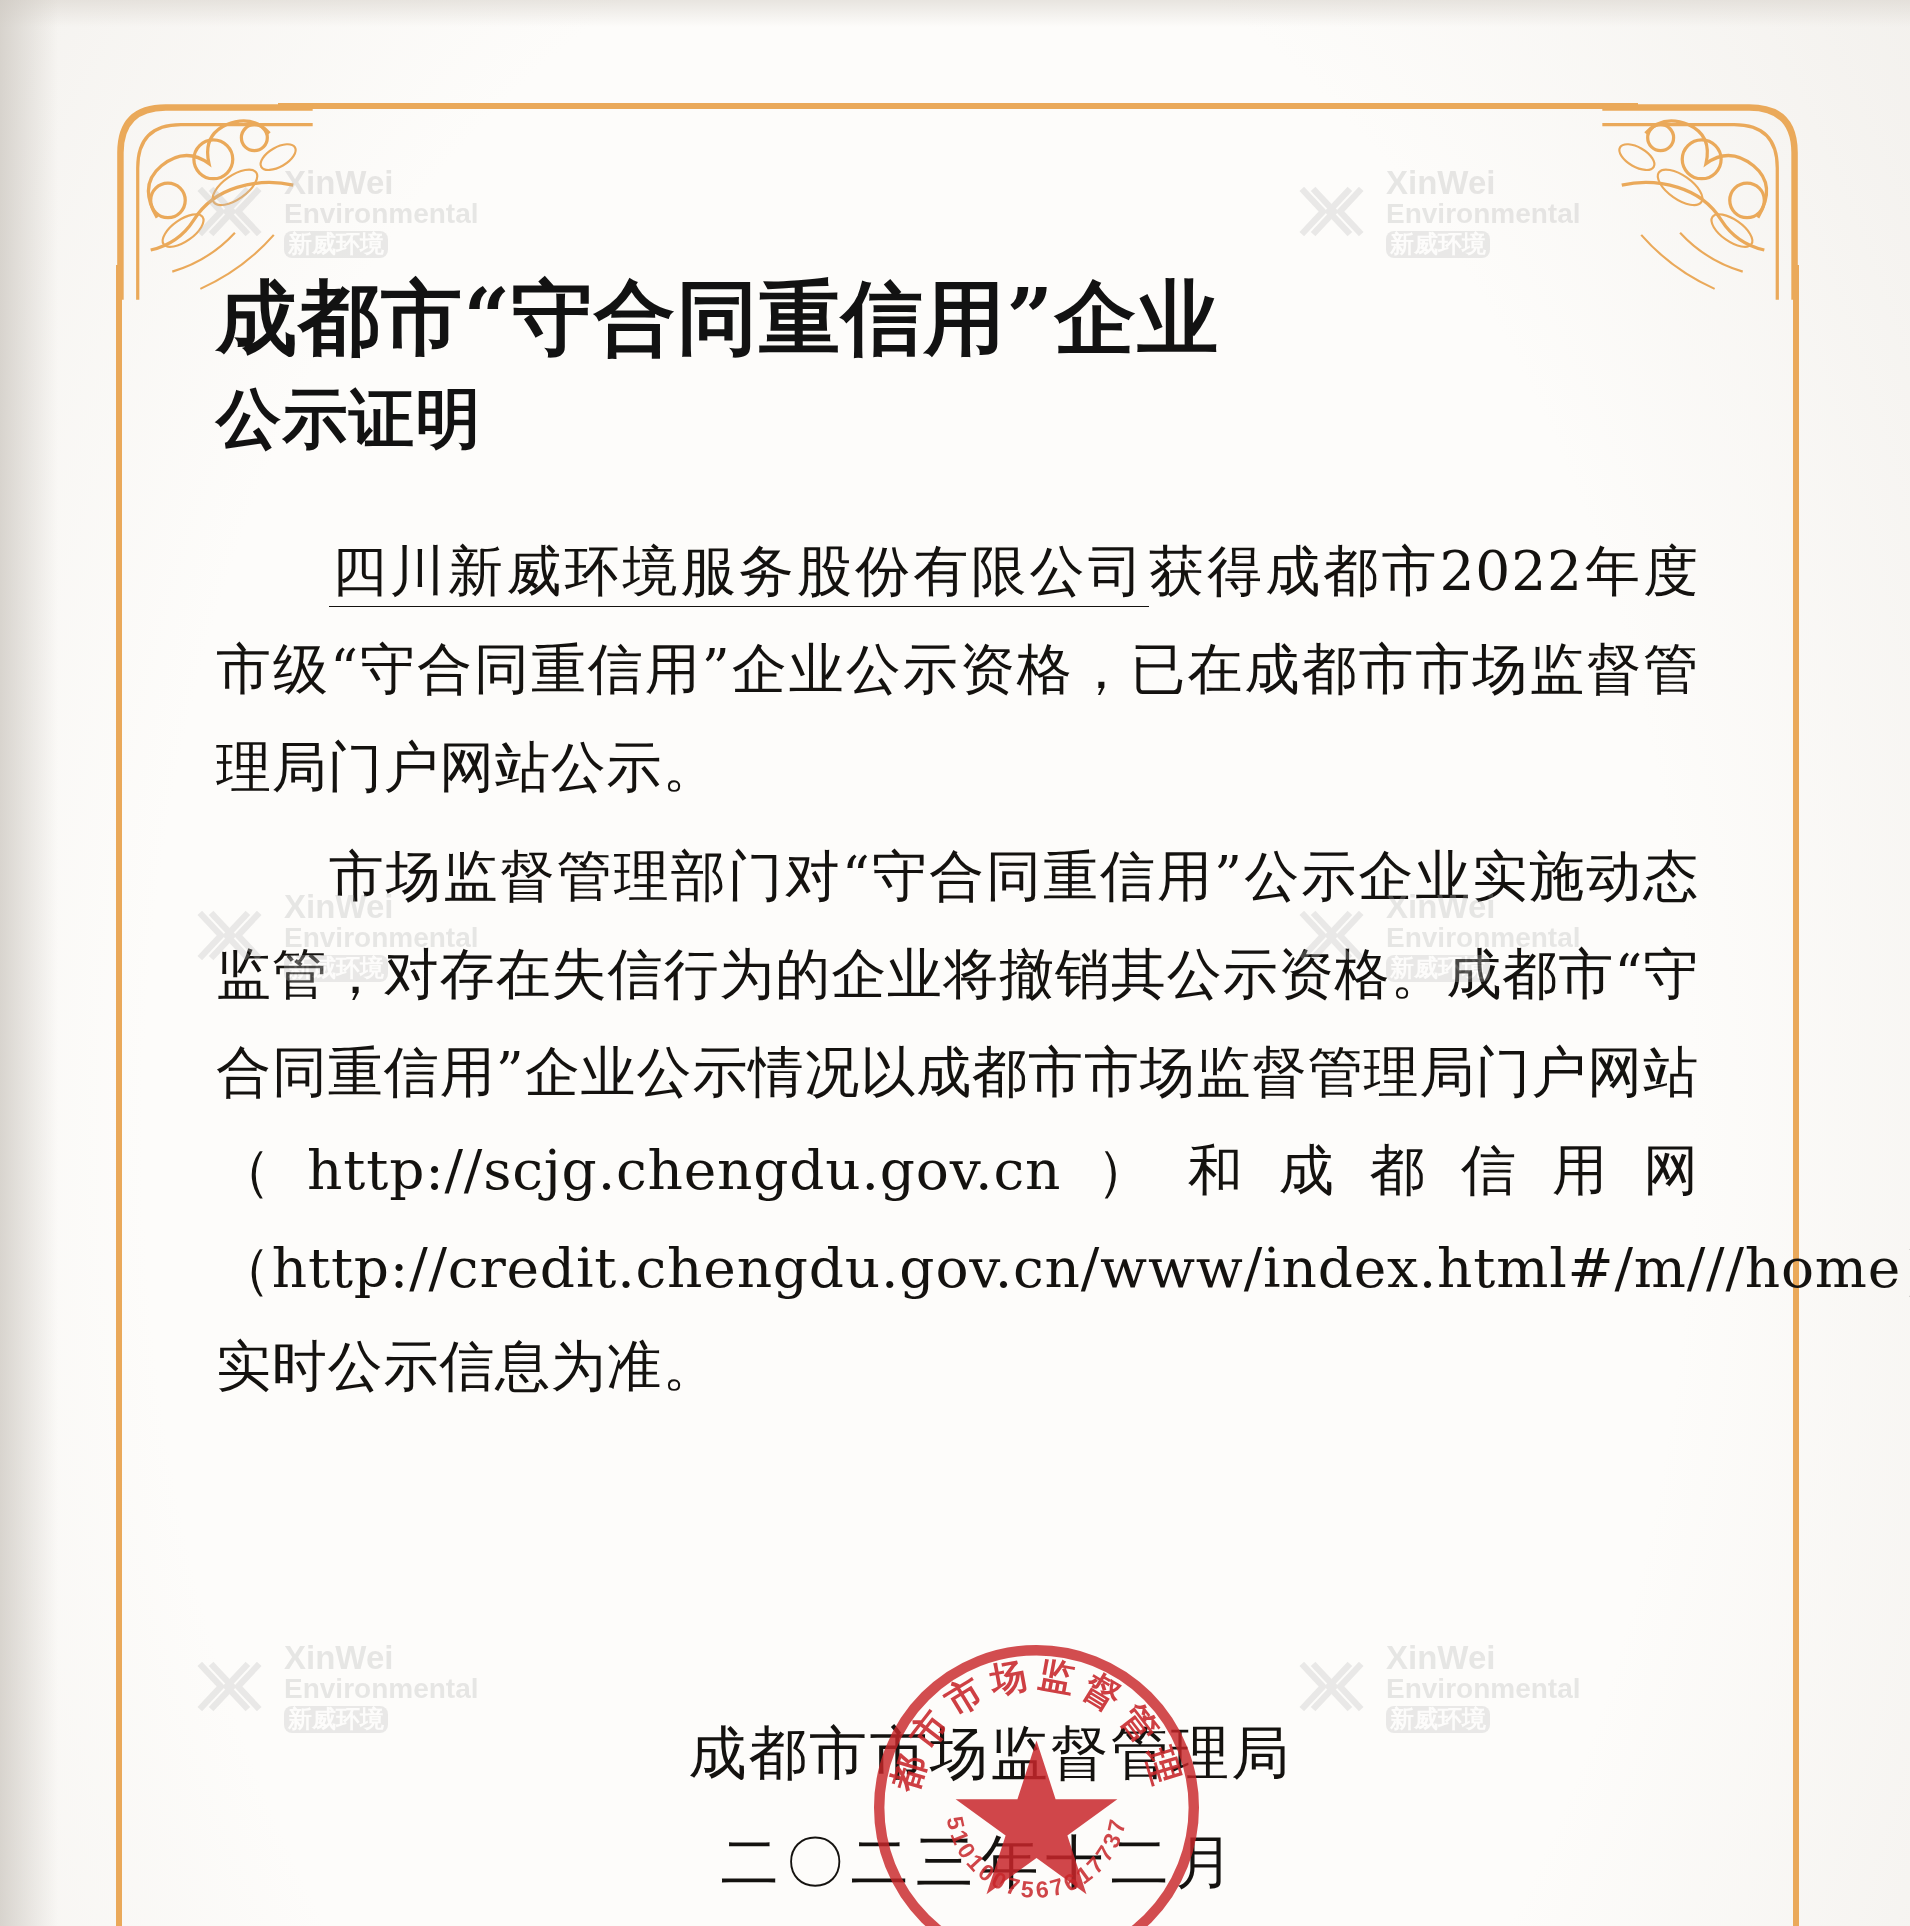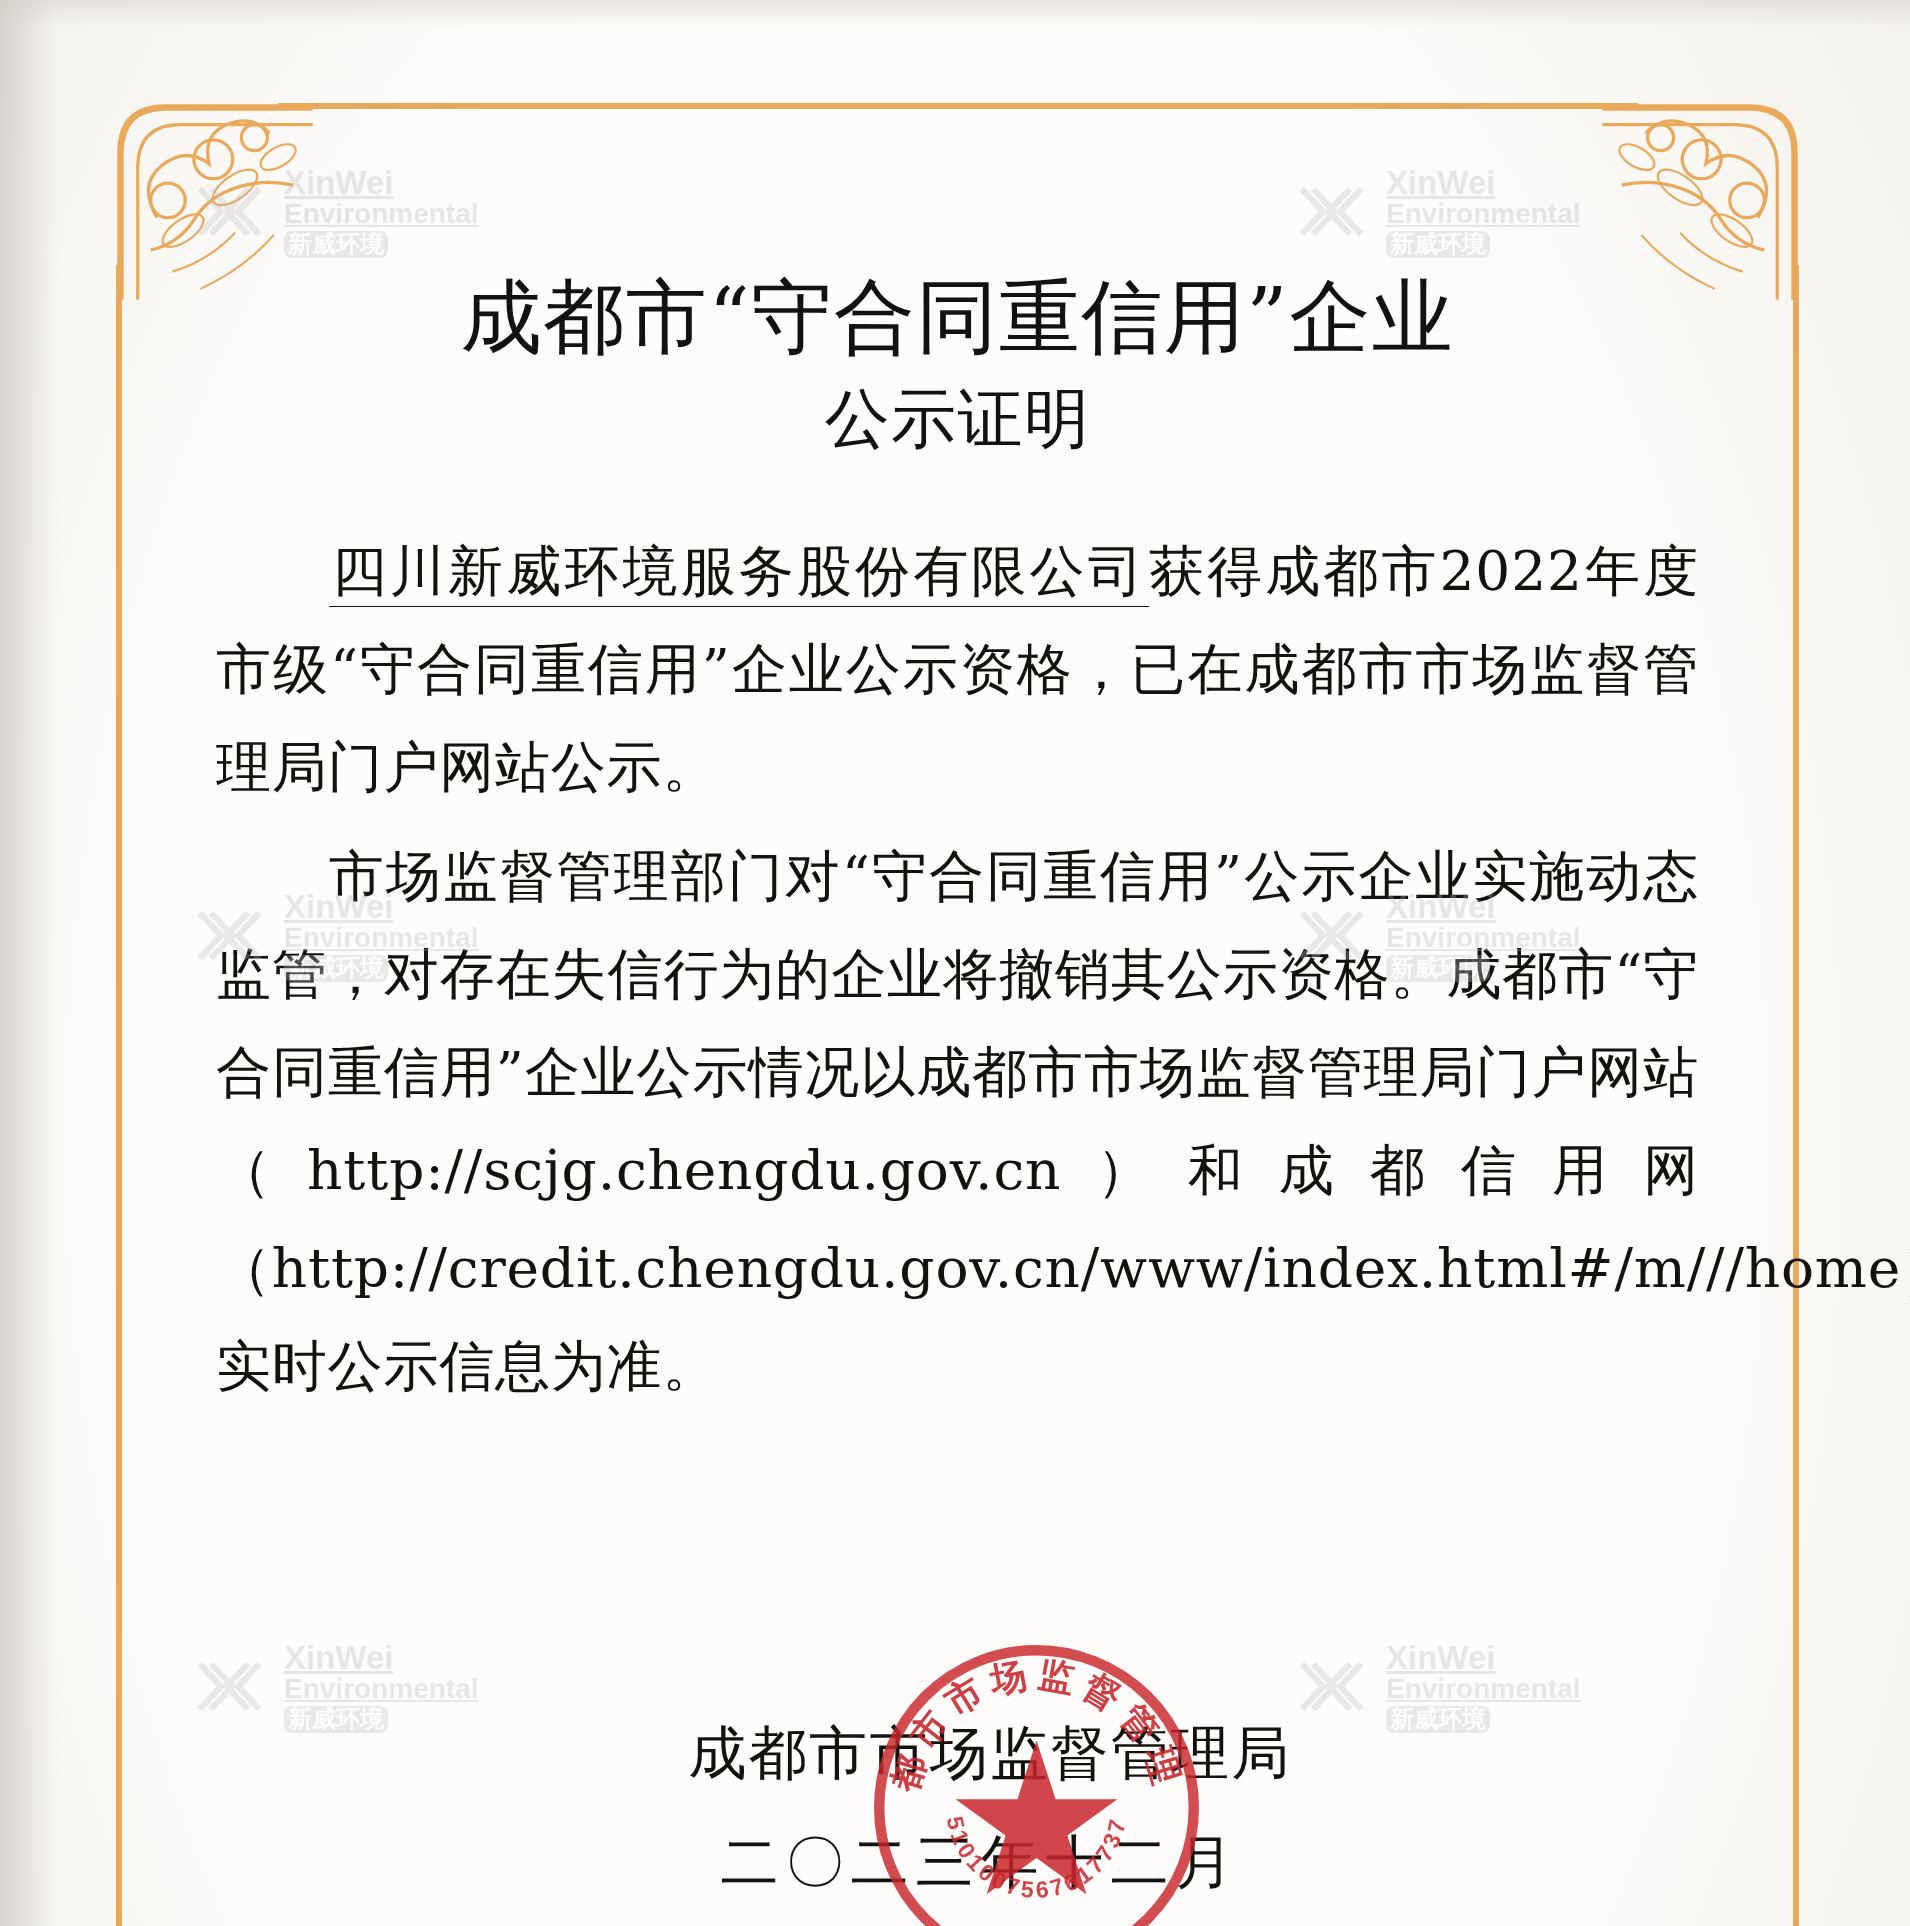--- a/index.html
+++ b/index.html
@@ -72,23 +72,22 @@
   
   .content {
     position: absolute;
     left: 216px;
     top: 270px;
     width: 1483px;
     height: 2157px;
   }
 
   .title-block {
-    text-align: center;
     color: #121212;
-    font-weight: 400;
+    font-weight: 700;
     letter-spacing: 1.5px;
   }
   .title-line1 {
     font-size: 81px;
     line-height: 1.18;
     white-space: nowrap;
   }
   .title-line2 {
     font-size: 65px;
     line-height: 1.22;
@@ -165,21 +164,20 @@
     width: 89px;
     height: 85px;
     flex: none;
     color: #b9b9b9;
   }
   .wm-logo svg { width: 100%; height: 100%; }
   .wm-text {
     font-family: "Liberation Sans", sans-serif;
     color: #b4b4b4;
     line-height: 1.02;
-    text-decoration: underline;
   }
   .wm-t1 { font-size: 33px; font-weight: 700; }
   .wm-t2 { font-size: 28px; font-weight: 700; letter-spacing: 0px; }
   .wm-t3 {
     font-size: 24px;
     font-weight: 700;
     color: #ffffff;
     background: #bdbdbd;
     display: inline-block;
     padding: 1.5px 3.9px;

